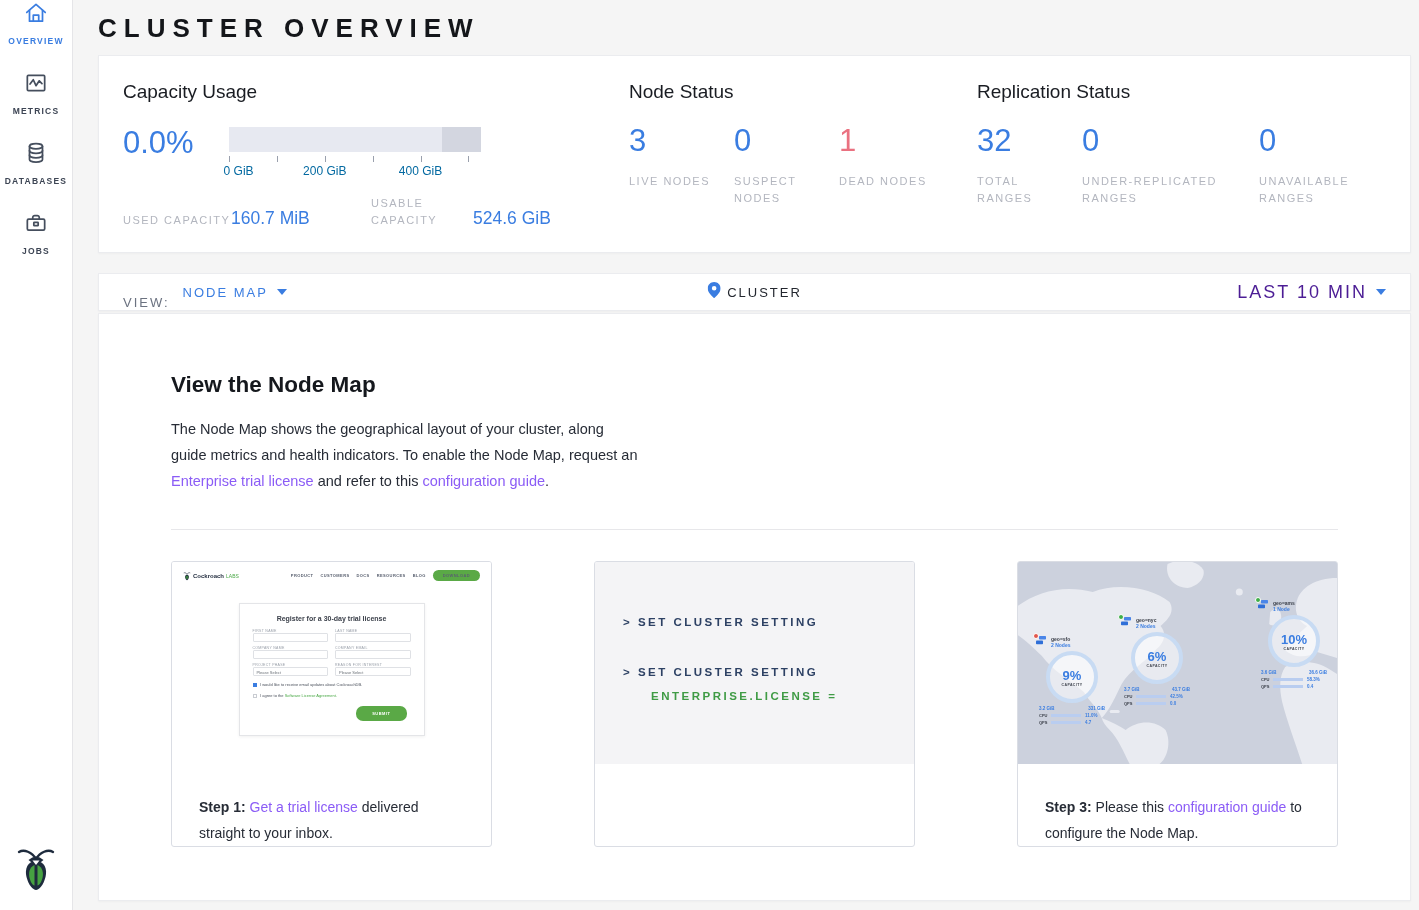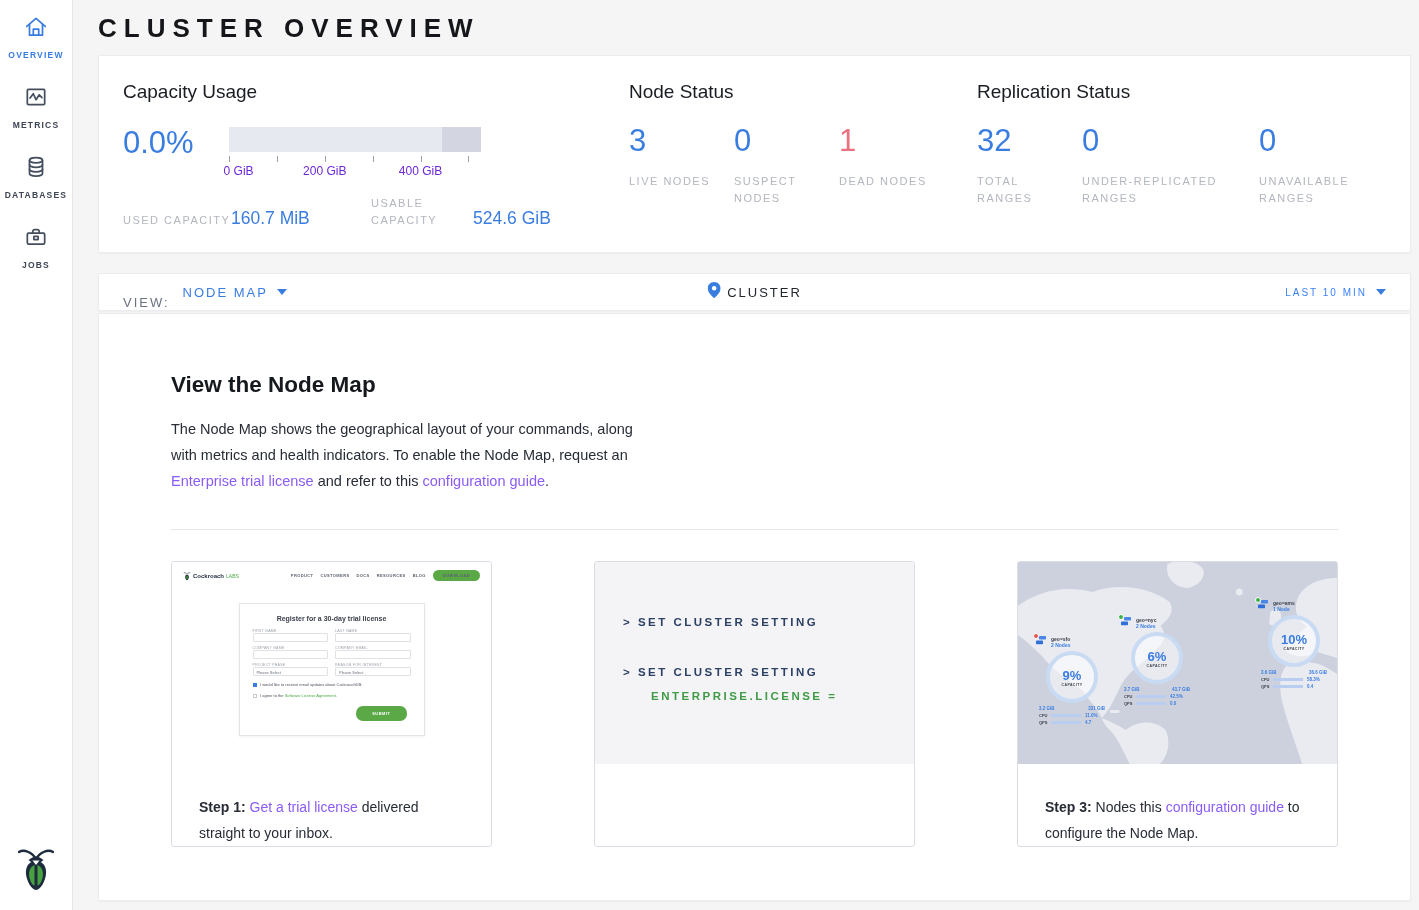--- a/index.html
+++ b/index.html
@@ -3,21 +3,21 @@
 <meta charset="utf-8">
 <style>
   * { margin:0; padding:0; box-sizing:border-box; }
   html,body { width:1419px; height:910px; overflow:hidden; background:#f5f5f5;
     font-family:"Liberation Sans", sans-serif; }
   .app { display:flex; width:1419px; height:910px; }
 
   
   .sidebar { width:73px; background:#ffffff; border-right:1px solid #e5e5e8;
     position:relative; display:flex; flex-direction:column; align-items:center;
-    padding-top:14px; flex-shrink:0; }
+    padding-top:0; flex-shrink:0; }
   .side-item { display:flex; flex-direction:column; align-items:center;
     margin-bottom:24px; cursor:pointer; }
   .side-item svg { width:26px; height:26px; }
   .side-label { margin-top:6px; font-size:8.5px; font-weight:700;
     letter-spacing:1.2px; color:#3d4554; }
   .side-item.active .side-label { color:#3a7de1; }
   .side-logo { position:absolute; bottom:14px; left:50%; transform:translateX(-50%); }
 
   
   .main { flex:1; padding:0 8px 0 25px; }
@@ -35,21 +35,21 @@
 
   .cap-row { display:flex; margin-top:24px; }
   .cap-pct { width:106px; font-size:31px; color:#3a7de1; line-height:31px; }
   .cap-chart { width:252px; }
   .cap-bar { height:25px; background:#e7e9f1; position:relative; }
   .cap-bar-other { position:absolute; right:0; top:0; height:100%; width:15.5%;
     background:#d3d6e0; }
   .cap-ticks { position:relative; height:6px; margin-top:4px; width:95%; }
   .cap-ticks i { position:absolute; top:0; width:1px; height:6px; background:#9aa0ad; }
   .cap-axis { position:relative; height:14px; margin-top:2px; width:95%;
-    font-size:12px; color:#6d28d9; }
+    font-size:12px; color:#0369a1; }
   .cap-axis span { position:absolute; top:0; transform:translateX(-50%); white-space:nowrap; }
 
   .cap-details { display:flex; align-items:flex-end; margin-top:17px; }
   .mini-label { font-size:11px; letter-spacing:1.5px; color:#b3b6bf; line-height:17px;
     text-transform:uppercase; }
   .cap-details .lab1 { width:108px; }
   .cap-details .val1 { width:140px; font-size:17.5px; color:#3a7de1; }
   .cap-details .lab2 { width:102px; }
   .cap-details .val2 { font-size:17.5px; color:#3a7de1; }
 
@@ -66,21 +66,21 @@
     padding:0 24px; position:relative; }
   .vb-left { display:flex; align-items:center; cursor:pointer; }
   .vb-label { font-size:13px; letter-spacing:2px; color:#6b7280;margin-top:20px; }
   .vb-value { font-size:13px; letter-spacing:2px; color:#3a7de1; margin-left:13px; }
   .caret { width:0; height:0; border-left:5px solid transparent;
     border-right:5px solid transparent; border-top:6px solid #3a7de1; margin-left:9px; }
   .vb-center { position:absolute; left:50%; transform:translateX(-50%);
     display:flex; align-items:center; }
   .vb-cluster { font-size:13px; letter-spacing:2px; color:#23272f; margin-left:7px; }
   .vb-right { margin-left:auto; display:flex; align-items:center; cursor:pointer; }
-  .vb-time { font-size:10px; letter-spacing:2px; color:#3b82f6; }
+  .vb-time { font-size:18px; letter-spacing:2px; color:#4c1d95; }
 
   
   .map-card { margin-top:2px; height:588px; padding:0 72px; }
   .map-intro { padding-top:56px; display:flex; justify-content:space-between; }
   .map-h2 { font-size:22.5px; line-height:30px; font-weight:600; color:#15181d;
     margin-bottom:16px; }
   .map-p { width:468px; font-size:14.5px; line-height:26px; color:#272c36; }
   a.lnk { color:#8b5cf6; text-decoration:none; cursor:pointer; }
   .trial-btn { margin-top:13px; width:311px; height:39px; background:#fff;
     border:1px solid #ccd1db; border-radius:4px; color:#3f7ce2; font-size:14px;
@@ -305,21 +305,21 @@
       <div class="vb-right">
         <span class="vb-time">LAST 10 MIN</span>
         <span class="caret"></span>
       </div>
     </section>
 
     <section class="card map-card">
       <div class="map-intro">
         <div>
           <h2 class="map-h2">View the Node Map</h2>
-          <p class="map-p"><span>The Node Map shows the geographical layout of your commands, along with metrics and health indicators. To enable the Node Map, request an </span><a class="lnk">Enterprise trial license</a><span> and refer to this </span><a class="lnk">configuration guide</a><span>.</span></p>
+          <p class="map-p"><span>The Node Map shows the geographical layout of your cluster, along guide metrics and health indicators. To enable the Node Map, request an </span><a class="lnk">Enterprise trial license</a><span> and refer to this </span><a class="lnk">configuration guide</a><span>.</span></p>
         </div>
       </div>
       <hr class="divider">
 
       <div class="steps-row">
 
         <div class="step-card">
           <div class="step-img site-shot">
             <div class="mini-header">
               <div class="mini-logo">
@@ -490,19 +490,19 @@
                   <span class="mc-bar"></span>
                   <span class="mc-rv">58.3%</span>
                 </div>
               <div class="mc-row">
                   <span class="rl">QPS</span>
                   <span class="mc-bar"></span>
                   <span class="mc-rv">0.4</span>
                 </div>
             </div>
           </div>
-          <div class="step-caption"><b>Step 3:</b><span> Nodes this </span><a class="lnk">configuration guide</a><span> to configure the Node Map.</span></div>
+          <div class="step-caption"><b>Step 3:</b><span> Please this </span><a class="lnk">configuration guide</a><span> to configure the Node Map.</span></div>
         </div>
 
       </div>
     </section>
   </main>
 </div>
 
 </body></html>

